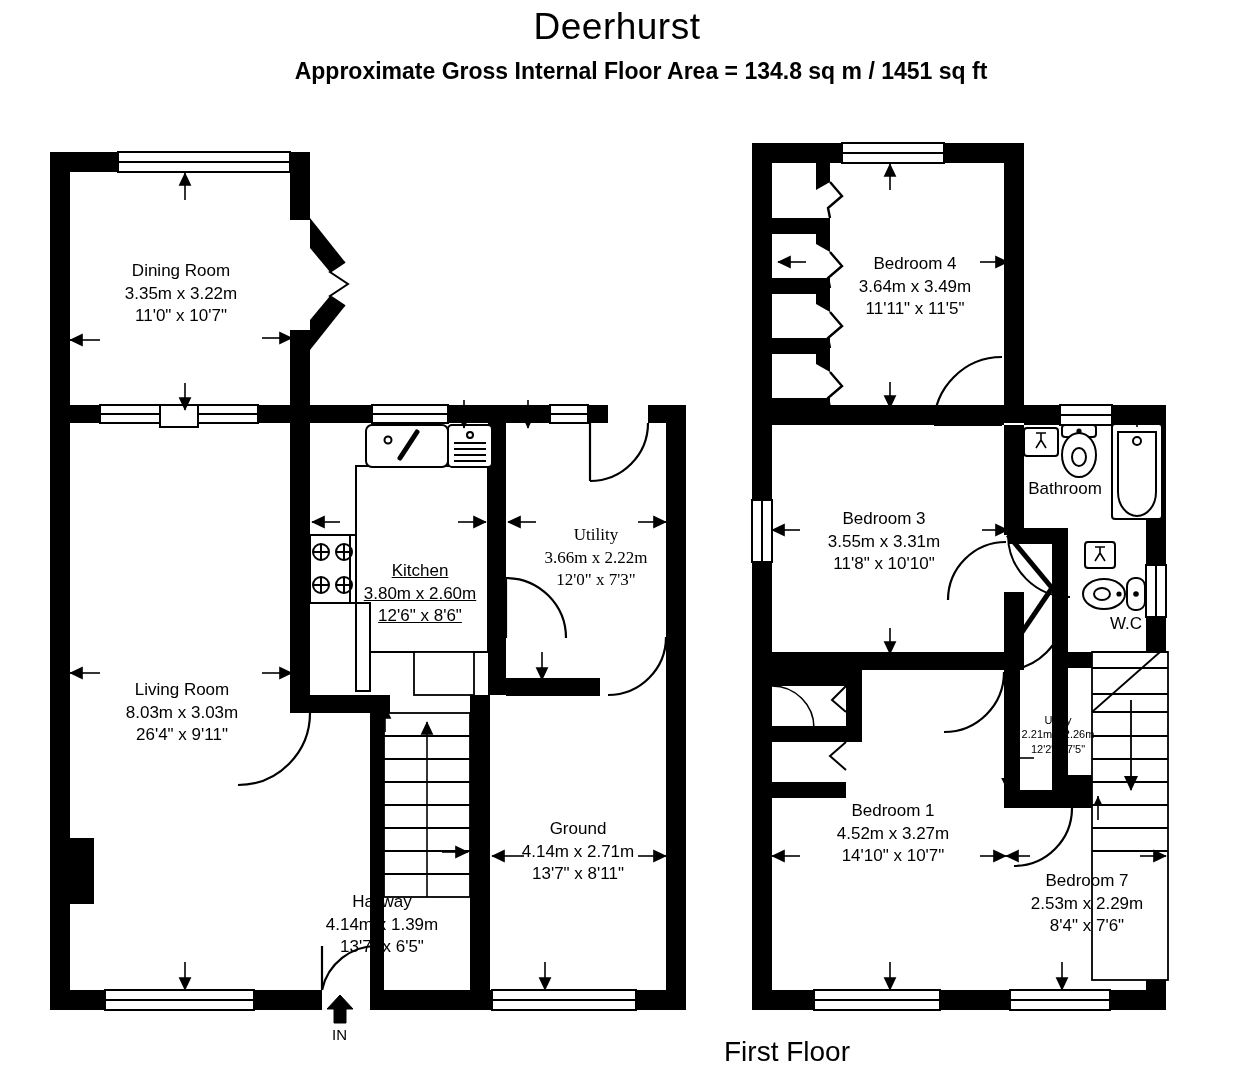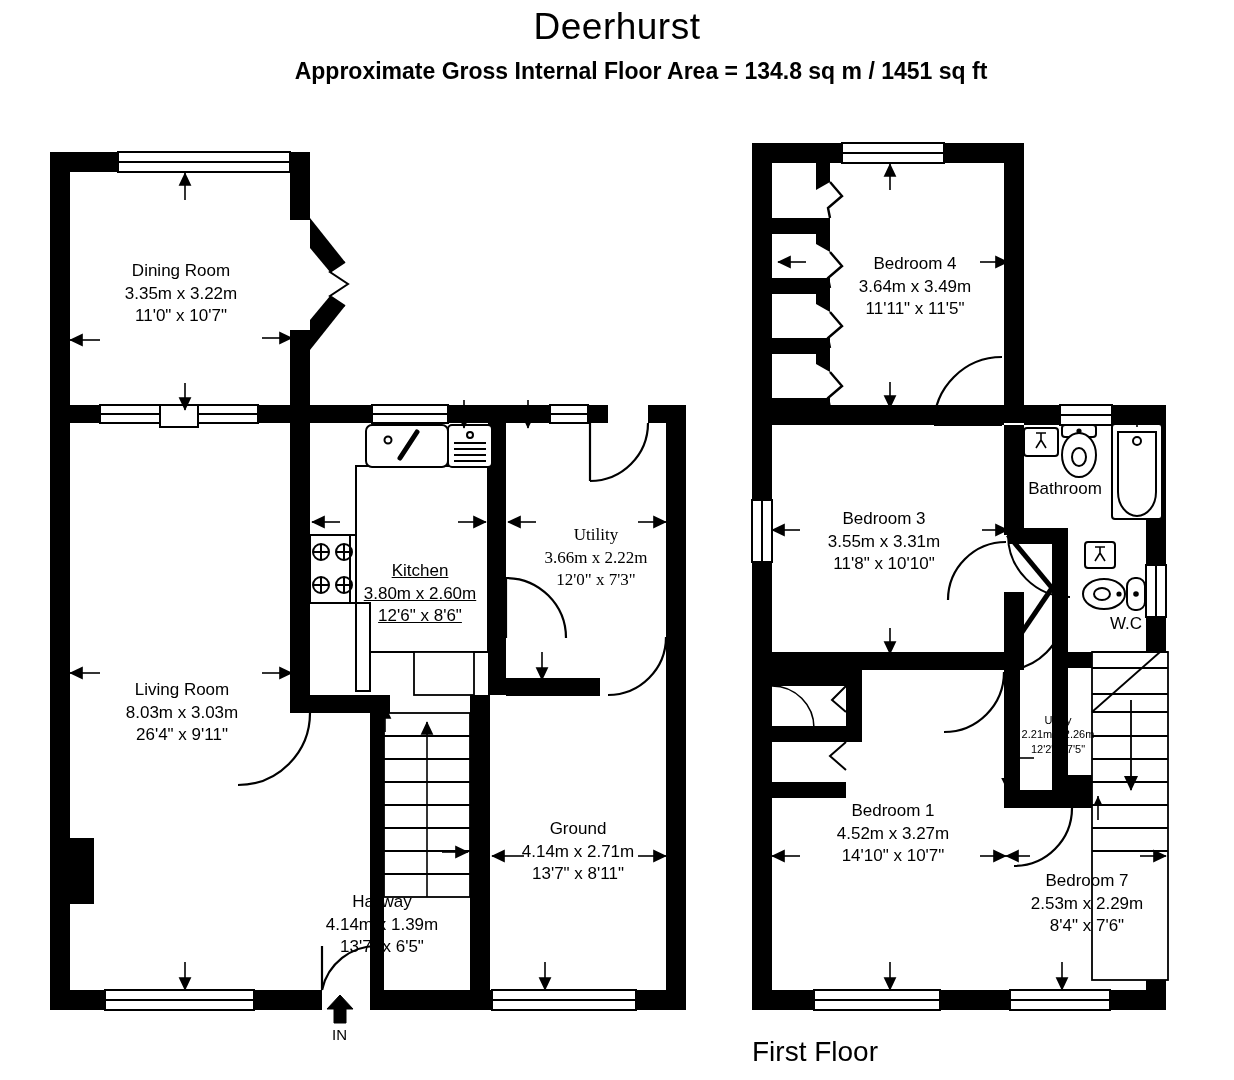--- a/index.html
+++ b/index.html
@@ -3,21 +3,21 @@
 <meta charset="utf-8">
 <style>
   html,body{margin:0;padding:0;background:#ffffff;}
   body{width:1234px;height:1080px;font-family:"Liberation Sans",sans-serif;color:#000;position:relative;overflow:hidden;}
   #plan{position:absolute;inset:0;}
   .ttl{position:absolute;width:100%;text-align:center;font-weight:400;}
   #title{top:6px;font-size:37px;letter-spacing:.5px;}
   #subtitle{top:58px;font-size:23px;font-weight:bold;padding-left:24px;}
   .floorlabel{position:absolute;font-size:28px;}
   #gf-label{left:52px;top:1088px;}
-  #ff-label{left:752px;top:1036px;}
+  #ff-label{left:724px;top:1036px;}
   .rm{position:absolute;text-align:center;line-height:1.33;font-size:17px;white-space:nowrap;}
   .rm .nm{display:block;}
   .rm .d1{display:block;}
   .rm .d2{display:block;}
   .rm.small{font-size:11px;line-height:1.3;}
   .rm.one{line-height:1.2;}
   svg{display:block;}
   .inlabel{position:absolute;font-size:15px;}
 </style>
 </head>

